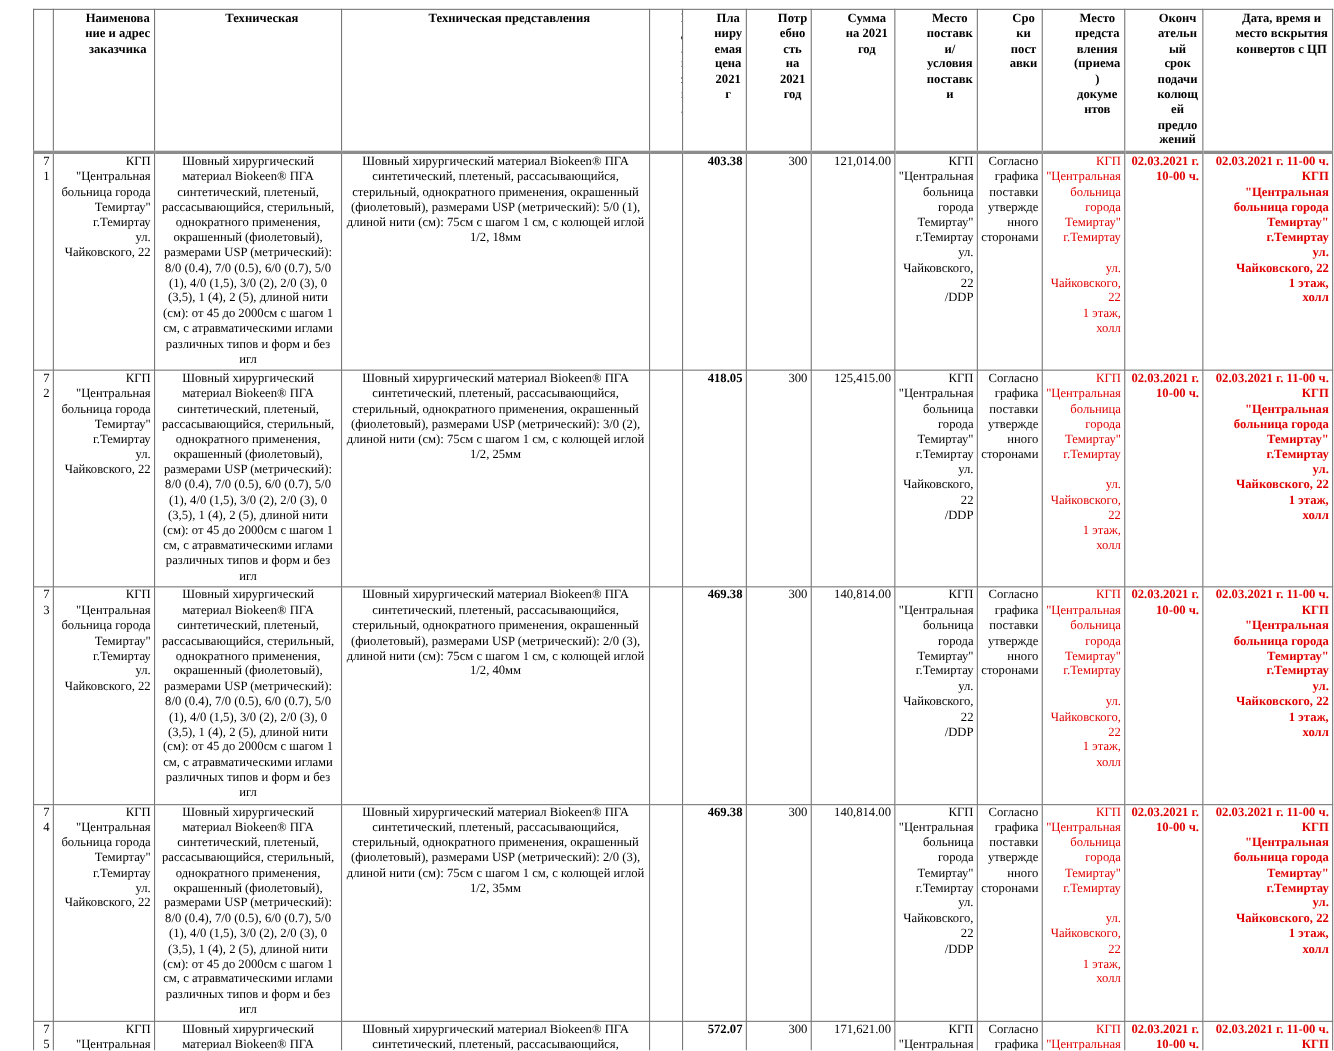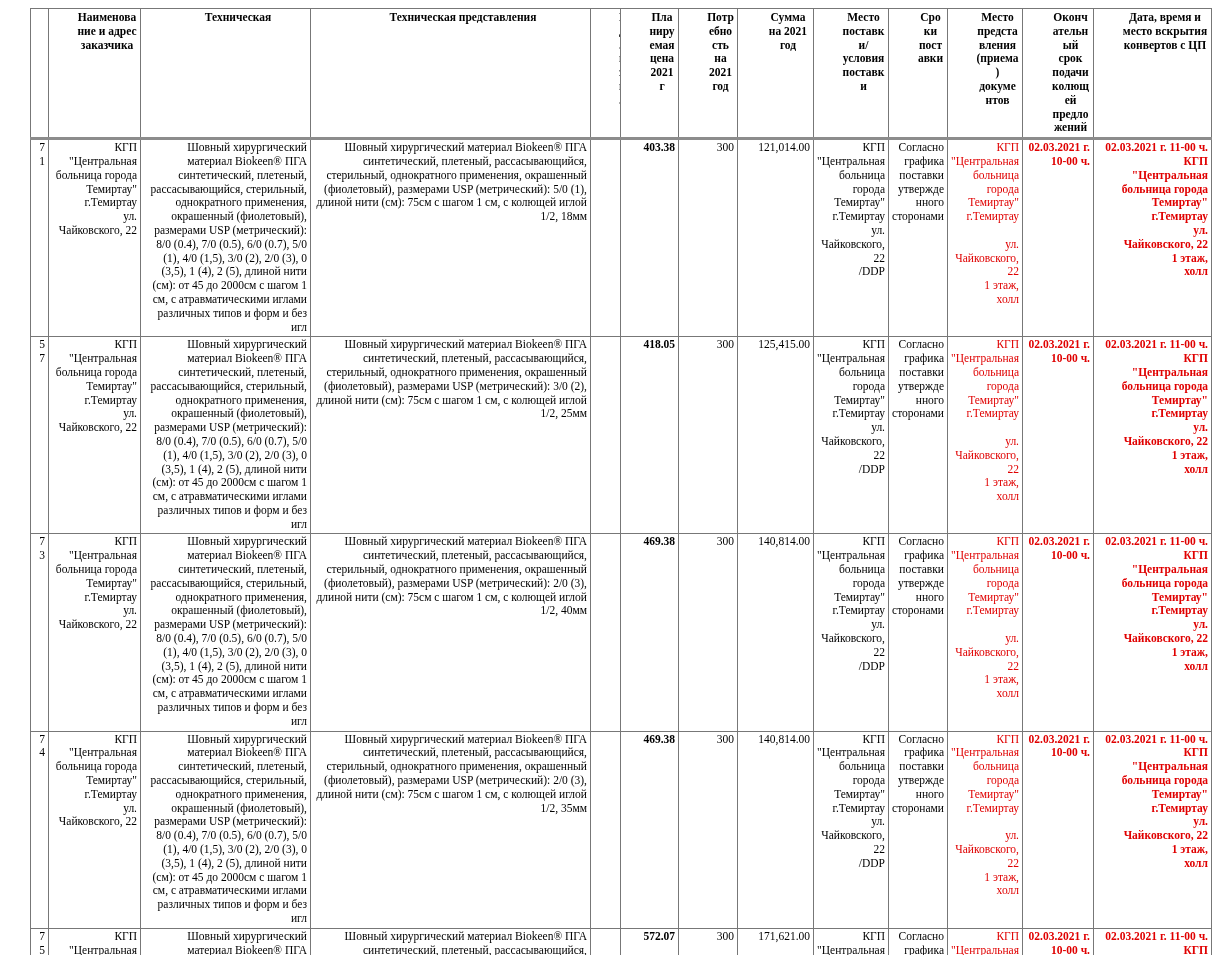--- a/index.html
+++ b/index.html
@@ -35,21 +35,21 @@
   table.proc thead th {
     font-weight: bold;
     text-align: center;
     height: 62px;
     border-bottom: 3px solid #8c8c8c;
     padding-top: 2px;
     padding-left: 28px;
   }
   table.proc tbody td { height: 173px; }
   .ta-c { text-align: right; }
-  .ta-l { text-align: right; }
+  .ta-l { text-align: center; }
   .ml { white-space: pre-line; }
   .bold { font-weight: bold; }
   .red { color: #e00000; }
   .brk { word-break: break-word; }
 </style>
 </head>
 <body>
 
 <div class="page">
   <table class="proc">
@@ -116,21 +116,21 @@
         <td class="ta-c ml red bold">02.03.2021 г. 11-00 ч.
 КГП
 "Центральная больница города Темиртау"
 г.Темиртау
 ул.
 Чайковского, 22
 1 этаж,
 холл</td>
       </tr>
       <tr>
-        <td class="ta-c">57</td>
+        <td class="ta-c">72</td>
         <td class="ta-c ml">КГП "Центральная больница города Темиртау"
 г.Темиртау
 ул.
 Чайковского, 22</td>
         <td class="ta-l">Шовный хирургический материал Biokeen® ПГА синтетический, плетеный, рассасывающийся, стерильный, однократного применения, окрашенный (фиолетовый), размерами USP (метрический): 8/0 (0.4), 7/0 (0.5), 6/0 (0.7), 5/0 (1), 4/0 (1,5), 3/0 (2), 2/0 (3), 0 (3,5), 1 (4), 2 (5), длиной нити (см): от 45 до 2000см с шагом 1 см, с атравматическими иглами различных типов и форм и без игл</td>
         <td class="ta-l">Шовный хирургический материал Biokeen® ПГА синтетический, плетеный, рассасывающийся, стерильный, однократного применения, окрашенный (фиолетовый), размерами USP (метрический): 3/0 (2), длиной нити (см): 75см с шагом 1 см, с колющей иглой 1/2, 25мм</td>
         <td></td>
         <td class="ta-c bold">418.05</td>
         <td class="ta-c">300</td>
         <td class="ta-c">125,415.00</td>

